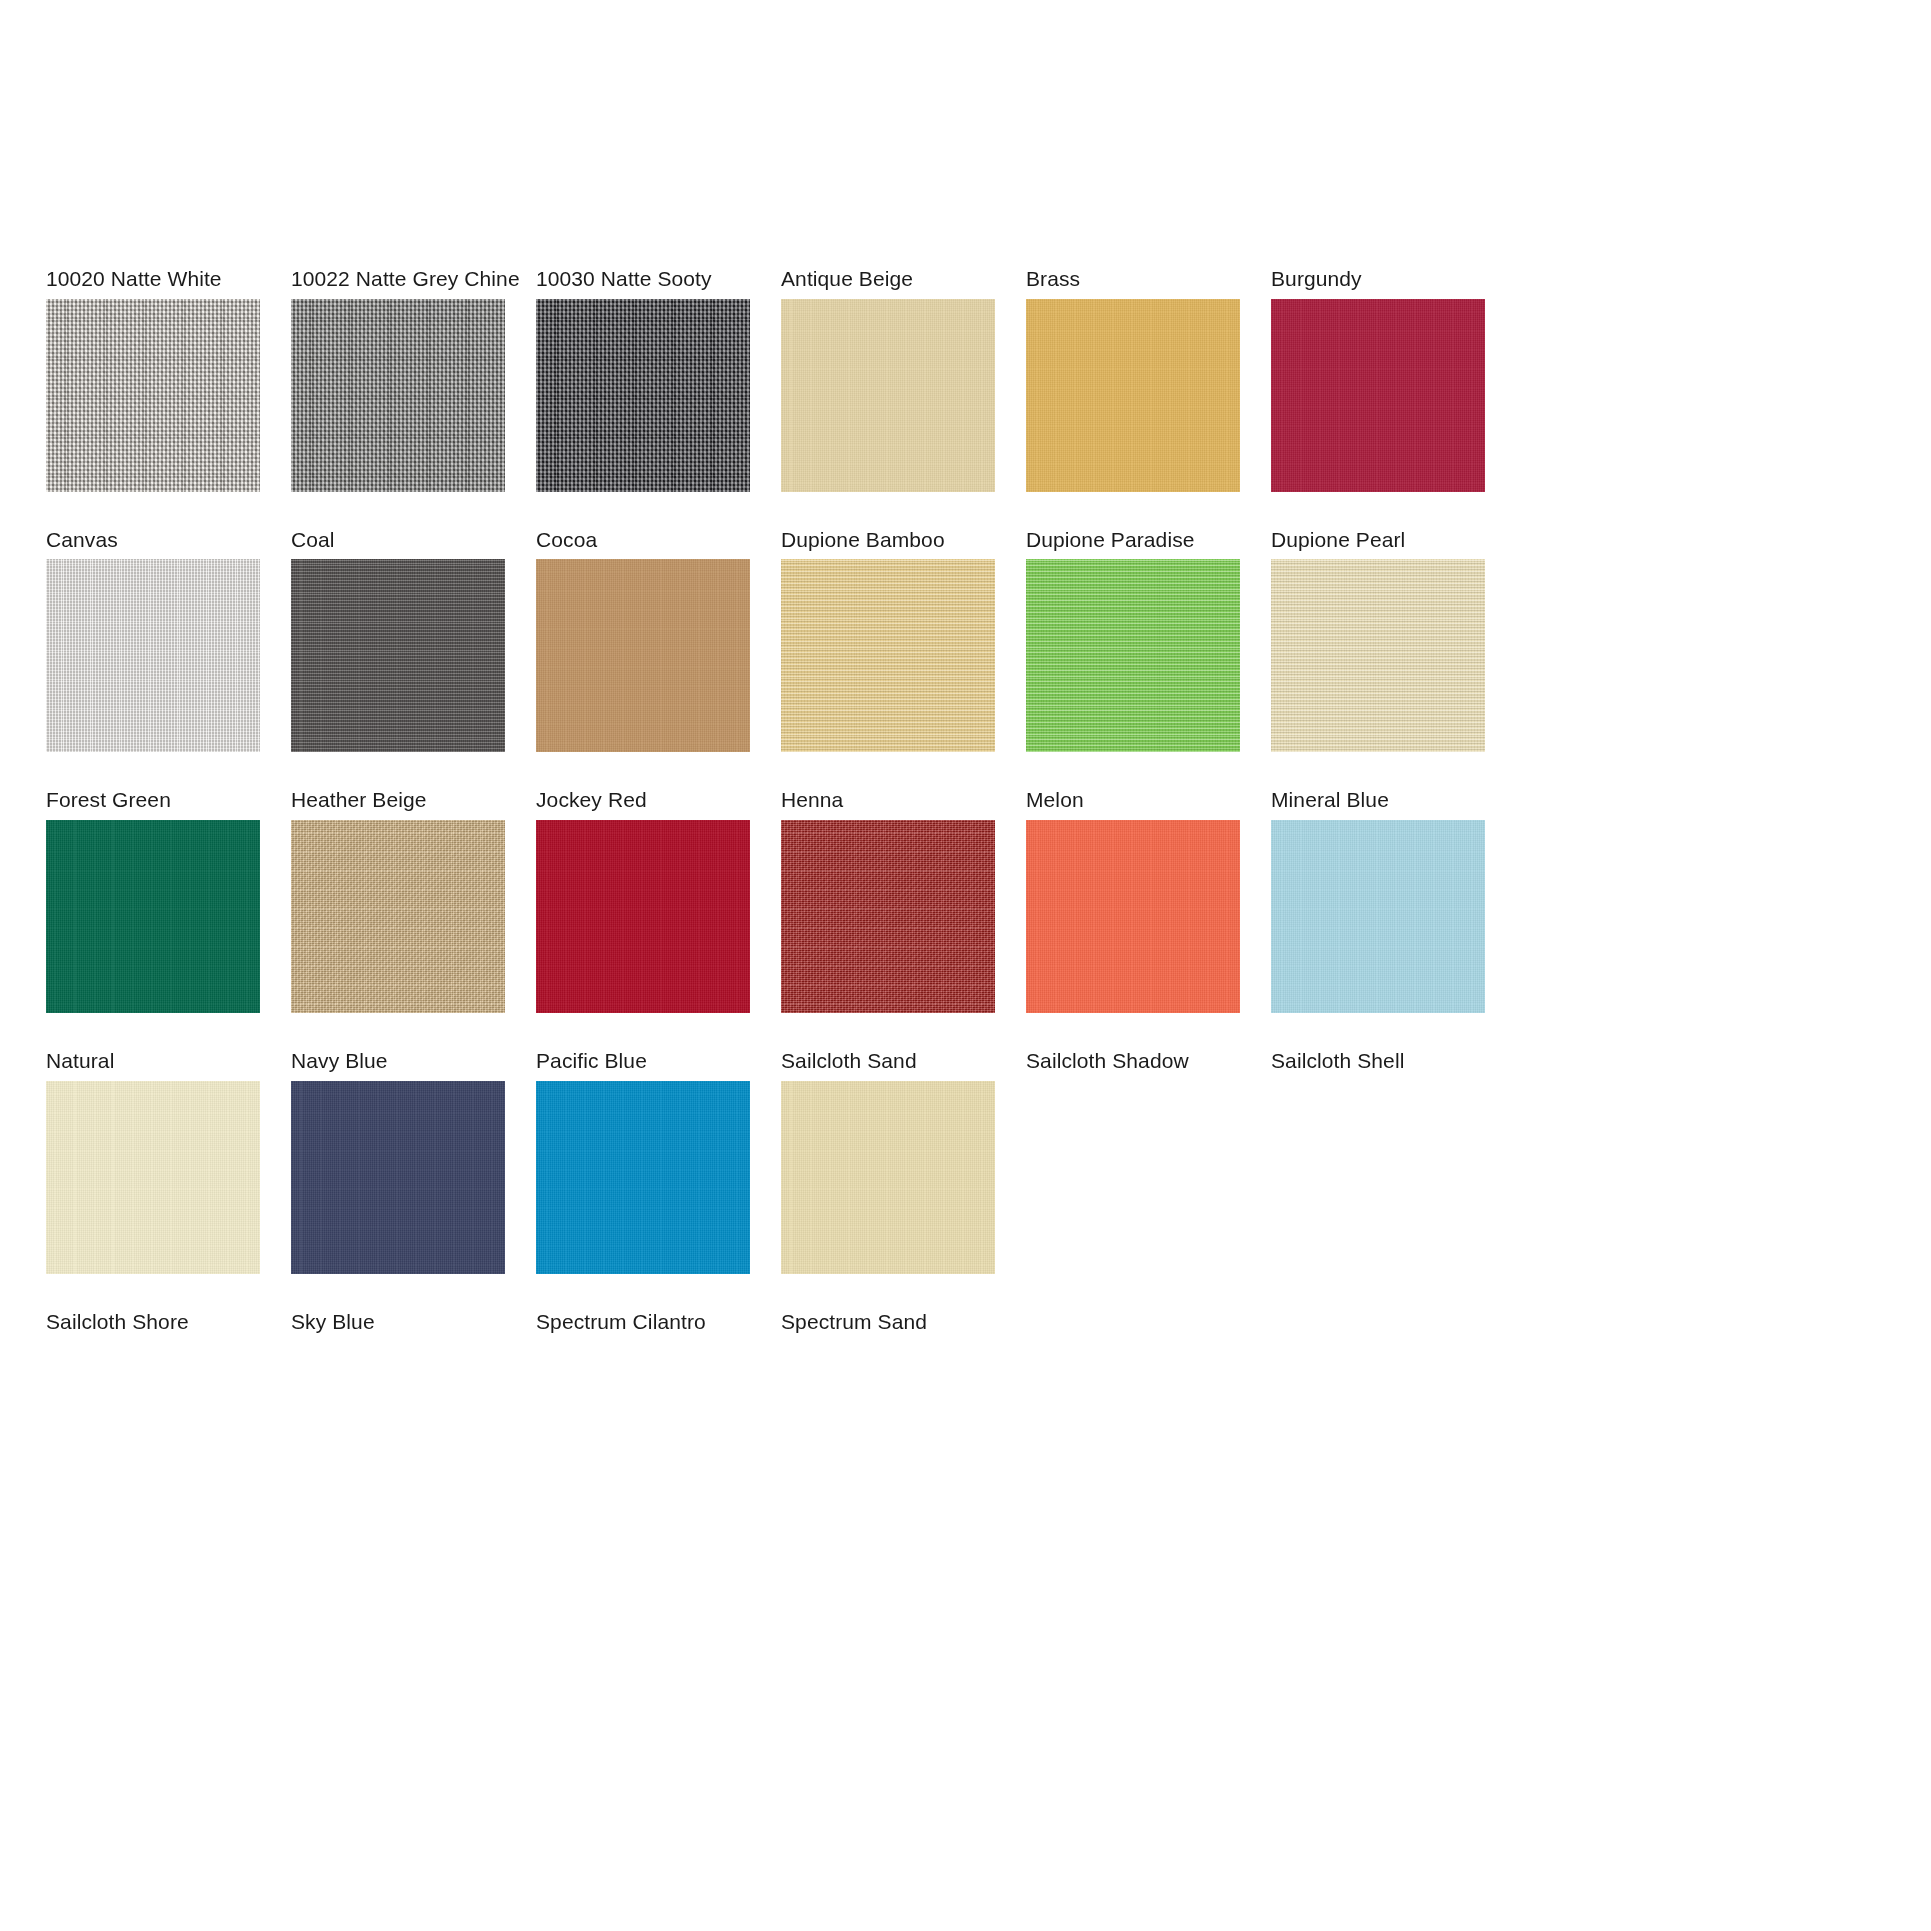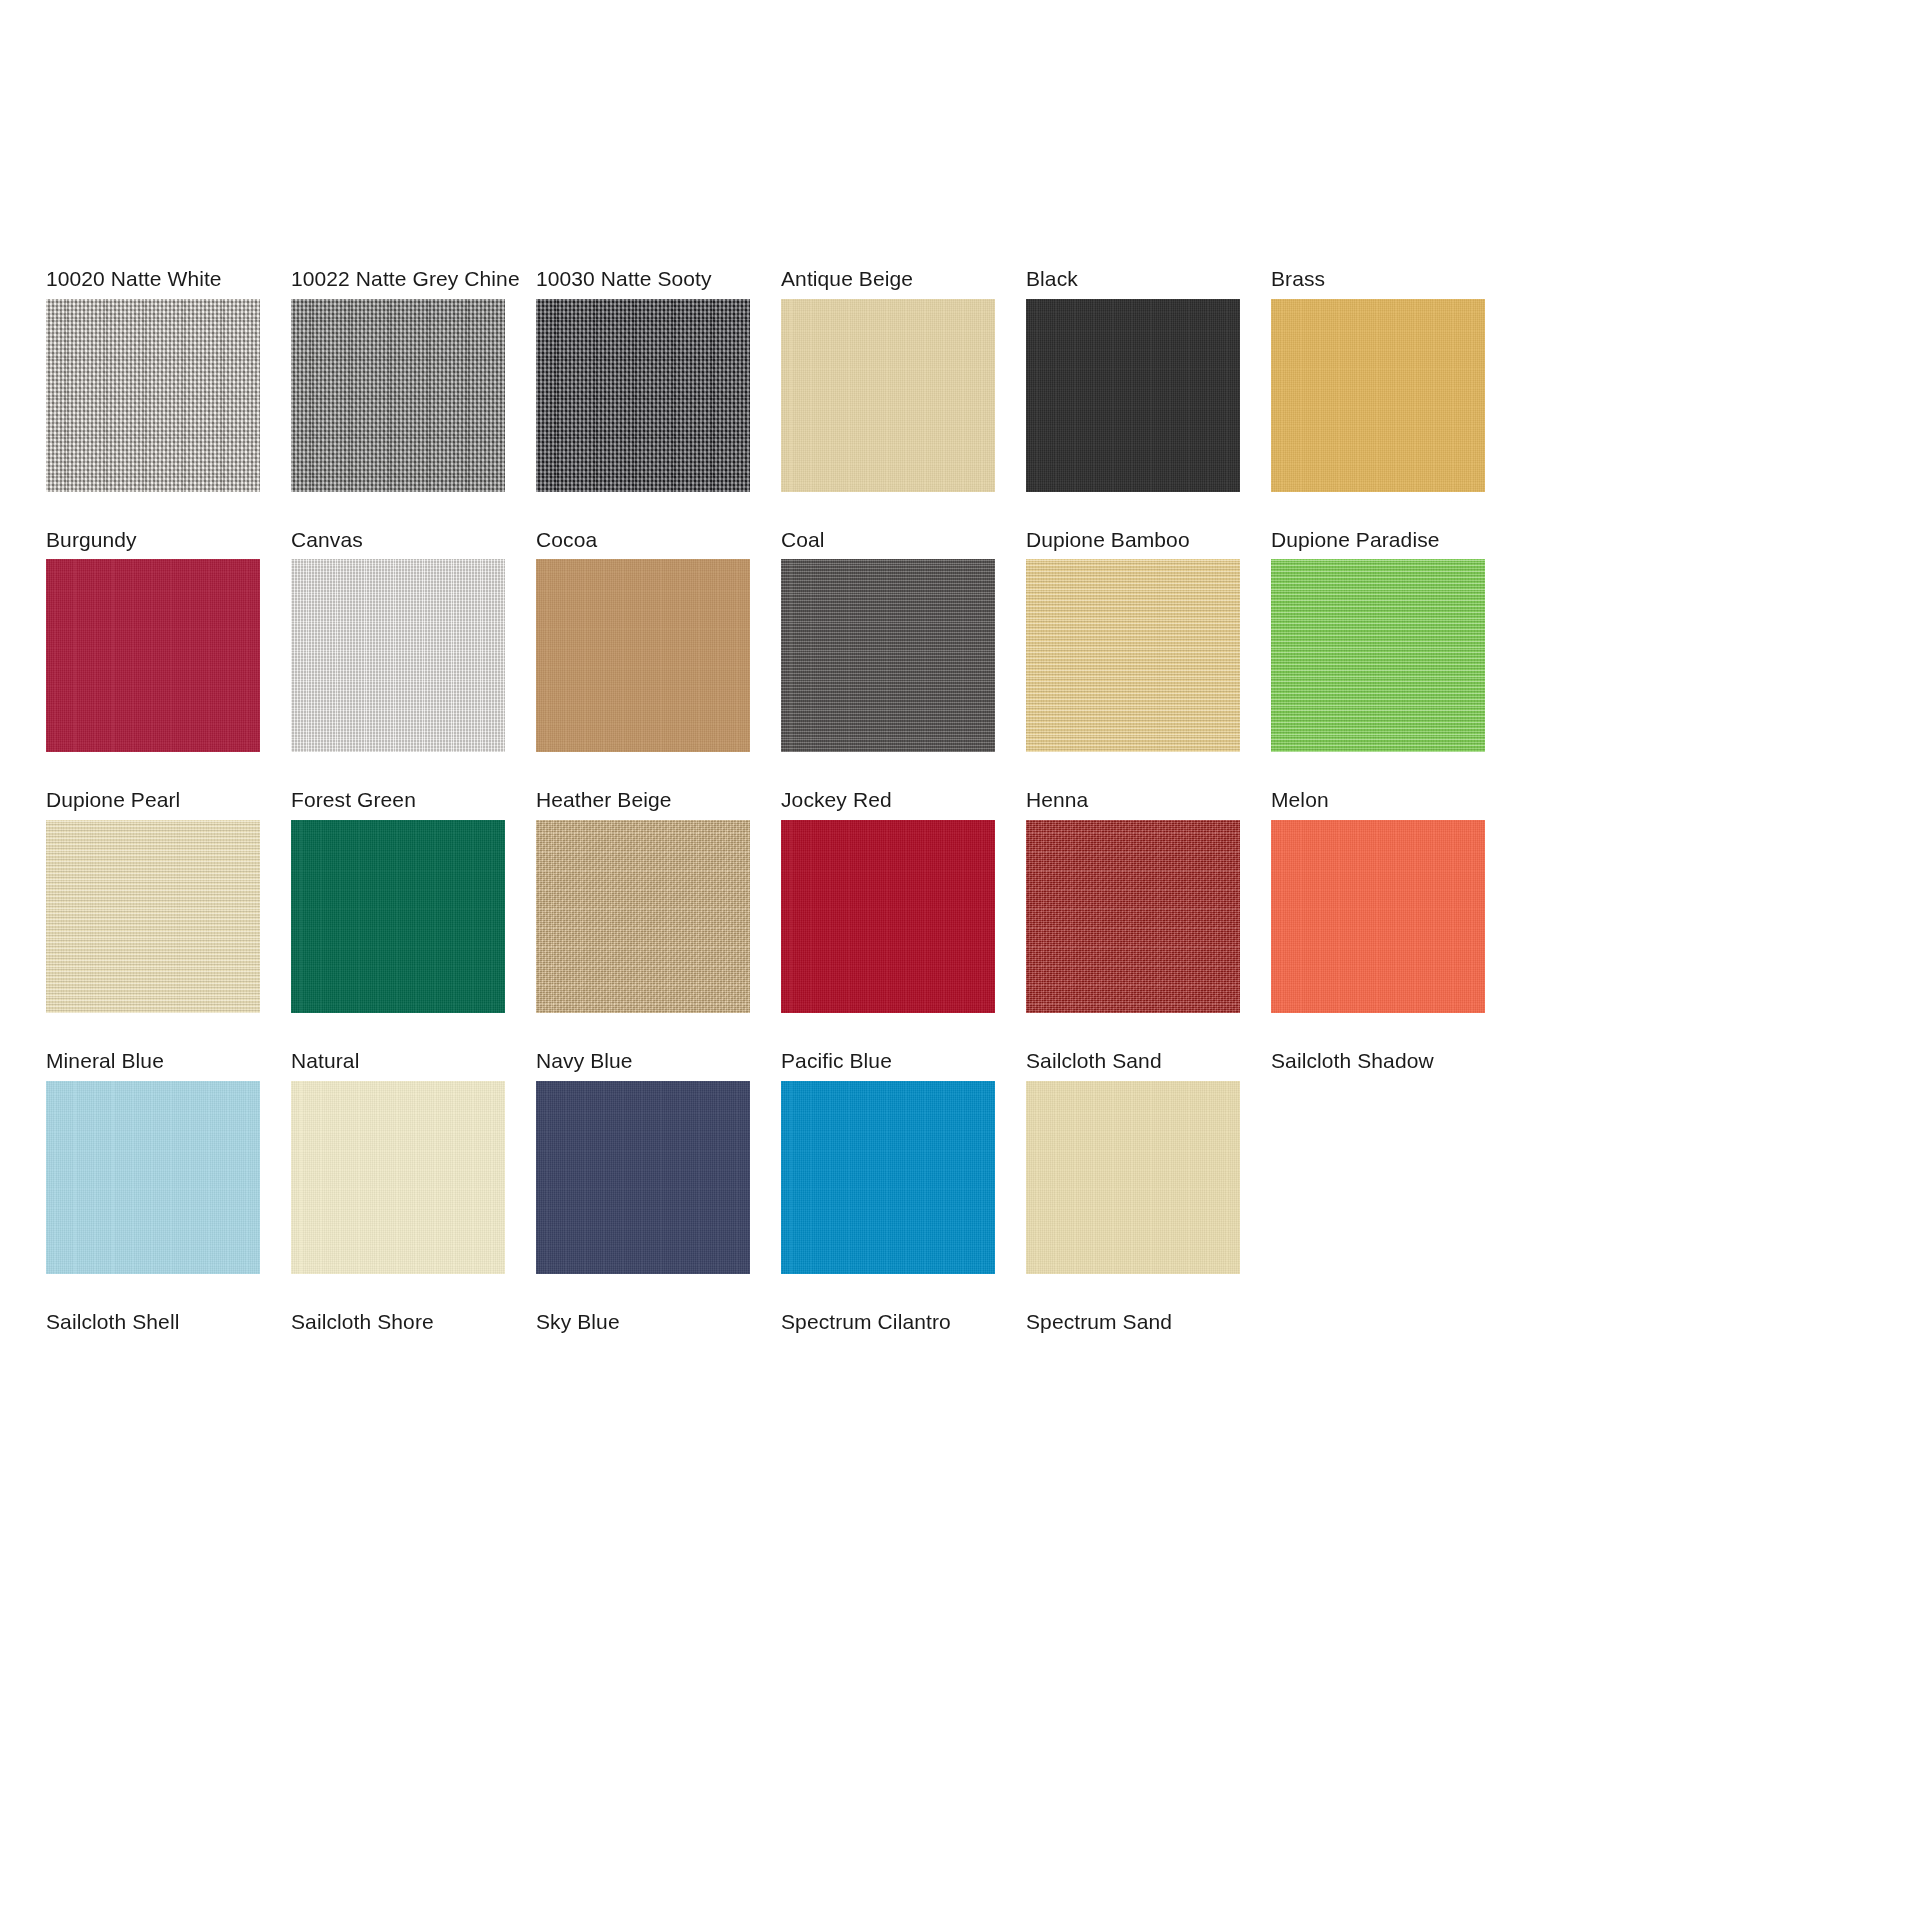--- a/index.html
+++ b/index.html
@@ -133,56 +133,50 @@
         <span class="tex tex-natte"></span>
       </div>
     </div>
     <div class="swatch-cell">
       <div class="swatch-label">Antique Beige</div>
       <div class="swatch-chip" style="background-color: rgb(227, 211, 166);">
         <span class="tex tex-solid"></span>
       </div>
     </div>
     <div class="swatch-cell">
-      <div class="swatch-label">Black</div>
-      <div class="swatch-chip" style="background-color: rgb(44, 44, 44);">
-        <span class="tex tex-solid"></span>
-      </div>
-    </div>
-    <div class="swatch-cell">
       <div class="swatch-label">Brass</div>
       <div class="swatch-chip" style="background-color: rgb(223, 180, 92);">
         <span class="tex tex-solid"></span>
       </div>
     </div>
     <div class="swatch-cell">
       <div class="swatch-label">Burgundy</div>
       <div class="swatch-chip" style="background-color: rgb(168, 28, 60);">
         <span class="tex tex-solid"></span>
       </div>
     </div>
     <div class="swatch-cell">
       <div class="swatch-label">Canvas</div>
       <div class="swatch-chip" style="background-color: rgb(230, 228, 225);">
         <span class="tex tex-canvas"></span>
       </div>
     </div>
     <div class="swatch-cell">
-      <div class="swatch-label">Cocoa</div>
-      <div class="swatch-chip" style="background-color: rgb(191, 147, 100);">
-        <span class="tex tex-solid"></span>
-      </div>
-    </div>
-    <div class="swatch-cell">
       <div class="swatch-label">Coal</div>
       <div class="swatch-chip" style="background-color: rgb(91, 88, 87);">
         <span class="tex tex-rib"></span>
       </div>
     </div>
     <div class="swatch-cell">
+      <div class="swatch-label">Cocoa</div>
+      <div class="swatch-chip" style="background-color: rgb(191, 147, 100);">
+        <span class="tex tex-solid"></span>
+      </div>
+    </div>
+    <div class="swatch-cell">
       <div class="swatch-label">Dupione Bamboo</div>
       <div class="swatch-chip" style="background-color: rgb(229, 203, 138);">
         <span class="tex tex-dupione"></span>
       </div>
     </div>
     <div class="swatch-cell">
       <div class="swatch-label">Dupione Paradise</div>
       <div class="swatch-chip" style="background-color: rgb(121, 201, 78);">
         <span class="tex tex-dupione"></span>
       </div>

